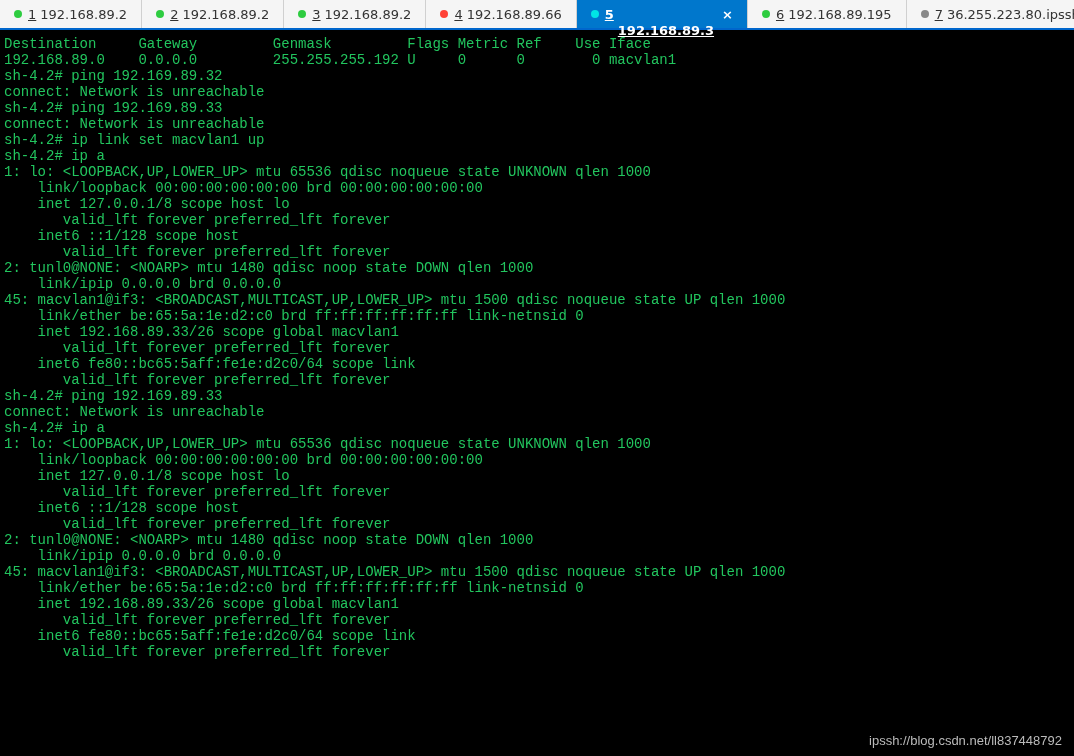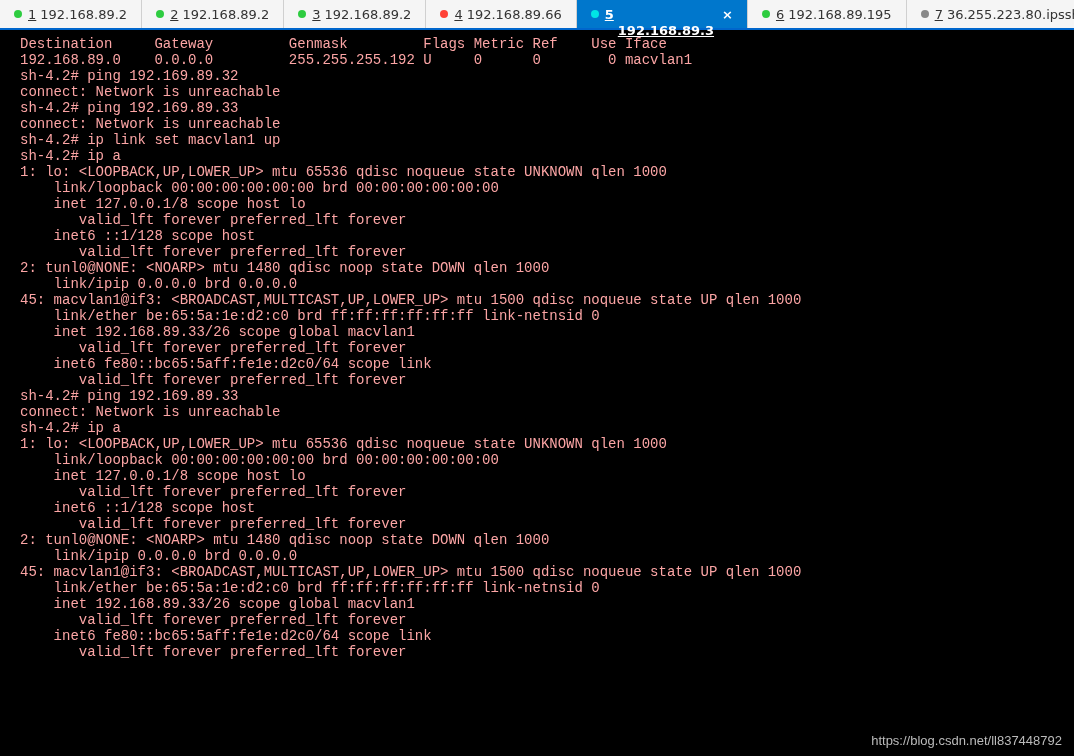--- a/index.html
+++ b/index.html
@@ -62,22 +62,22 @@
       text-decoration: underline;
     }
     .tab .close {
       margin-left: 8px;
       font-size: 13px;
       color: #fff;
       cursor: pointer;
     }
     .terminal {
       background: #000;
-      color: #fca5a5;
-      padding: 6px 20px;
+      color: #22c55e;
+      padding: 6px 4px;
       white-space: pre;
       font-size: 14px;
       line-height: 16px;
       letter-spacing: 0;
     }
     .watermark {
       position: absolute;
       bottom: 8px;
       right: 12px;
       color: #bbb;
@@ -122,13 +122,13 @@
     </div>
     <div class="tab">
       <span class="dot gray"></span>
       <span class="num">7</span>
       <span class="tab-label">36.255.223.80.ipssh</span>
     </div>
   </div>
 
 <div class="terminal"><div>Destination     Gateway         Genmask         Flags Metric Ref    Use Iface</div><div>192.168.89.0    0.0.0.0         255.255.255.192 U     0      0        0 macvlan1</div><div>sh-4.2# ping 192.169.89.32</div><div>connect: Network is unreachable</div><div>sh-4.2# ping 192.169.89.33</div><div>connect: Network is unreachable</div><div>sh-4.2# ip link set macvlan1 up</div><div>sh-4.2# ip a</div><div>1: lo: &lt;LOOPBACK,UP,LOWER_UP&gt; mtu 65536 qdisc noqueue state UNKNOWN qlen 1000</div><div>    link/loopback 00:00:00:00:00:00 brd 00:00:00:00:00:00</div><div>    inet 127.0.0.1/8 scope host lo</div><div>       valid_lft forever preferred_lft forever</div><div>    inet6 ::1/128 scope host </div><div>       valid_lft forever preferred_lft forever</div><div>2: tunl0@NONE: &lt;NOARP&gt; mtu 1480 qdisc noop state DOWN qlen 1000</div><div>    link/ipip 0.0.0.0 brd 0.0.0.0</div><div>45: macvlan1@if3: &lt;BROADCAST,MULTICAST,UP,LOWER_UP&gt; mtu 1500 qdisc noqueue state UP qlen 1000</div><div>    link/ether be:65:5a:1e:d2:c0 brd ff:ff:ff:ff:ff:ff link-netnsid 0</div><div>    inet 192.168.89.33/26 scope global macvlan1</div><div>       valid_lft forever preferred_lft forever</div><div>    inet6 fe80::bc65:5aff:fe1e:d2c0/64 scope link </div><div>       valid_lft forever preferred_lft forever</div><div>sh-4.2# ping 192.169.89.33</div><div>connect: Network is unreachable</div><div>sh-4.2# ip a</div><div>1: lo: &lt;LOOPBACK,UP,LOWER_UP&gt; mtu 65536 qdisc noqueue state UNKNOWN qlen 1000</div><div>    link/loopback 00:00:00:00:00:00 brd 00:00:00:00:00:00</div><div>    inet 127.0.0.1/8 scope host lo</div><div>       valid_lft forever preferred_lft forever</div><div>    inet6 ::1/128 scope host </div><div>       valid_lft forever preferred_lft forever</div><div>2: tunl0@NONE: &lt;NOARP&gt; mtu 1480 qdisc noop state DOWN qlen 1000</div><div>    link/ipip 0.0.0.0 brd 0.0.0.0</div><div>45: macvlan1@if3: &lt;BROADCAST,MULTICAST,UP,LOWER_UP&gt; mtu 1500 qdisc noqueue state UP qlen 1000</div><div>    link/ether be:65:5a:1e:d2:c0 brd ff:ff:ff:ff:ff:ff link-netnsid 0</div><div>    inet 192.168.89.33/26 scope global macvlan1</div><div>       valid_lft forever preferred_lft forever</div><div>    inet6 fe80::bc65:5aff:fe1e:d2c0/64 scope link </div><div>       valid_lft forever preferred_lft forever</div></div>
 
-<div class="watermark">https://blog.csdn.net/ll837448792</div>
+<div class="watermark">ipssh://blog.csdn.net/ll837448792</div>
 
 </body></html>

